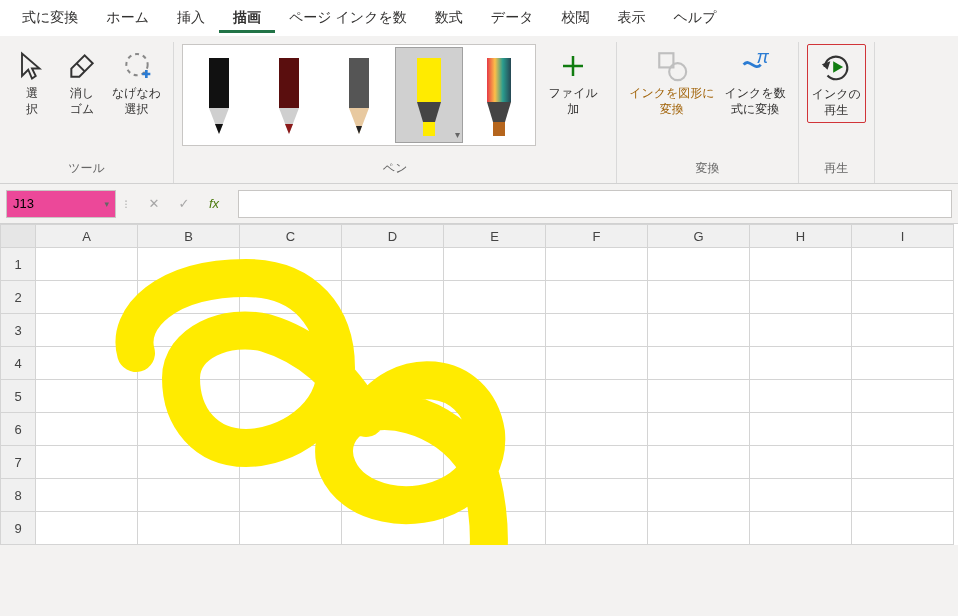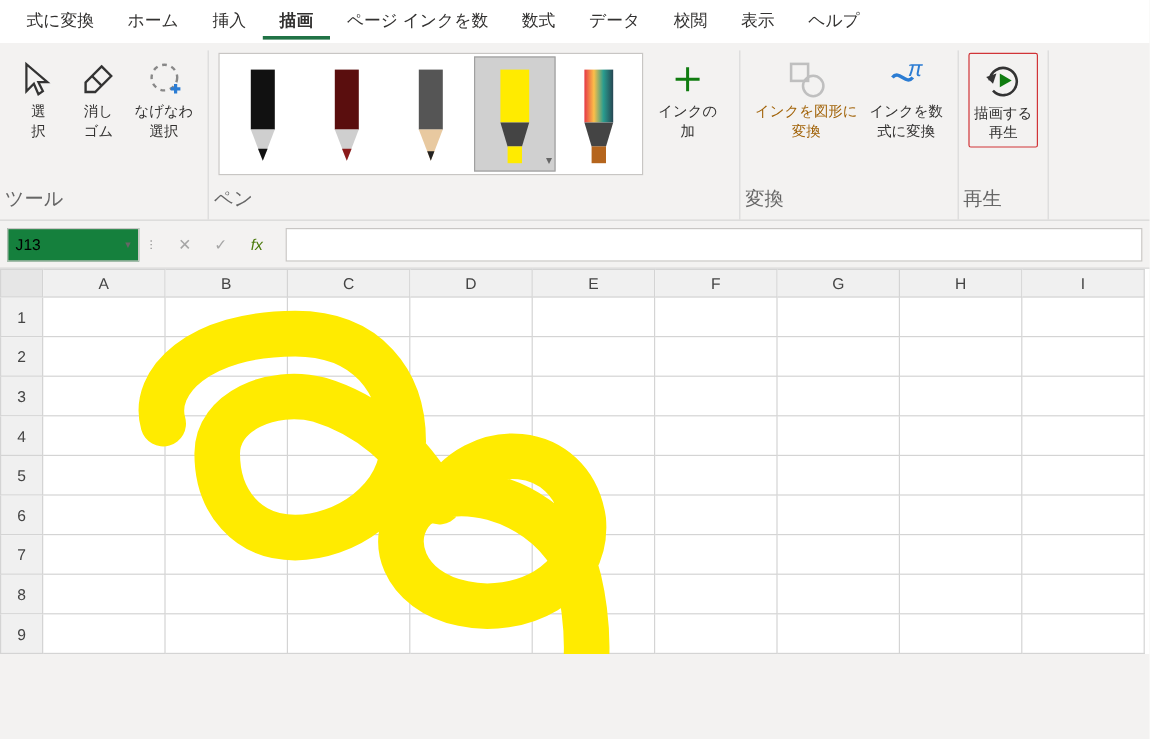--- a/index.html
+++ b/index.html
@@ -5,35 +5,35 @@
     * { box-sizing: border-box; margin: 0; padding: 0; }
     body { font-family: "Meiryo UI", "Yu Gothic UI", sans-serif; font-size: 13px; background: #f3f2f1; width: 958px; height: 616px; overflow: hidden; }
     
     .menubar { display: flex; align-items: center; height: 36px; padding: 0 8px; background: #ffffff; }
     .menu-item { padding: 6px 14px; cursor: pointer; font-size: 14px; color: #323130; }
     .menu-item.active { border-bottom: 3px solid #217346; padding-bottom: 3px; font-weight: 600; text-align: center; }
     
     .ribbon { display: flex; background: #f3f2f1; border-bottom: 1px solid #d1d1d1; height: 148px; padding-top: 6px; }
     .ribbon-group { display: flex; flex-direction: column; align-items: center; border-right: 1px solid #d9d9d9; padding: 0 4px; }
     .ribbon-group-content { display: flex; flex: 1; align-items: flex-start; gap: 2px; padding: 2px 4px 0 4px; }
-    .ribbon-group-label { font-size: 16px; color: #666; padding: 4px 0 6px 0; text-align: left; width: 100%; }
+    .ribbon-group-label { font-size: 12px; color: #666; padding: 4px 0 6px 0; text-align: center; width: 100%; }
     
     .ribbon-btn { display: flex; flex-direction: column; align-items: center; justify-content: flex-start; padding: 4px 4px; cursor: pointer; text-align: center; min-width: 48px; border-radius: 2px; }
     .ribbon-btn .icon { width: 36px; height: 36px; display: flex; align-items: center; justify-content: center; margin-bottom: 2px; }
     .ribbon-btn .label { font-size: 12px; line-height: 1.3; color: #323130; white-space: pre-line; }
     .ribbon-btn.disabled .label { color: #a16207; }
     .ribbon-btn.highlighted { border: 1px solid #d13438; }
     
     .pen-gallery { display: flex; border: 1px solid #c8c6c4; background: #fff; padding: 2px; gap: 2px; }
     .pen-item { width: 68px; height: 96px; display: flex; align-items: center; justify-content: center; cursor: pointer; position: relative; }
     .pen-item.selected { background: #d0d0d0; border: 1px solid #a0a0a0; }
     .pen-item .dropdown-chev { position: absolute; right: 2px; bottom: 2px; font-size: 10px; color: #666; }
     
     .formula-bar { display: flex; align-items: center; height: 40px; background: #f3f2f1; border-bottom: 1px solid #d1d1d1; padding: 6px; gap: 6px; }
-    .name-box { width: 110px; height: 28px; border: 1px solid #c8c6c4; background: #15803d; padding: 2px 6px; font-size: 13px; display: flex; align-items: center; justify-content: space-between; }
+    .name-box { width: 110px; height: 28px; border: 1px solid #c8c6c4; background: #ec4899; padding: 2px 6px; font-size: 13px; display: flex; align-items: center; justify-content: space-between; }
     .name-box::after { content: "▾"; font-size: 9px; color: #666; }
     .fb-btns { display: flex; gap: 2px; align-items: center; padding: 0 4px; }
     .fb-btn { width: 28px; height: 28px; display: flex; align-items: center; justify-content: center; color: #a6a6a6; cursor: pointer; }
     .fb-expand { width: 8px; display:flex; align-items:center; justify-content:center; color:#888; font-size:9px; }
     .formula-input { flex: 1; height: 28px; border: 1px solid #c8c6c4; background: #fff; padding: 2px 6px; }
     
     .sheet { position: relative; background: #fff; overflow: hidden; }
     .col-headers { display: flex; height: 24px; }
     .corner { width: 36px; border: 1px solid #d4d4d4; background: #e6e6e6; }
     .col-hdr { width: 102px; border: 1px solid #d4d4d4; border-left: none; background: #f0f0f0; display: flex; align-items: center; justify-content: center; font-size: 13px; color: #444; }
@@ -143,21 +143,21 @@
               <rect x="14" y="70" width="12" height="14" fill="#b5651d"></rect>
           </svg>
         </div>
       </div>
       <div class="ribbon-btn" style="min-width:70px;">
         <div class="icon">
           <svg width="30" height="30" viewBox="0 0 24 24">
               <path d="M12 4 L12 20 M4 12 L20 12" stroke="#107c10" stroke-width="2"></path>
             </svg>
         </div>
-        <div class="label">インクの
+        <div class="label">ファイル
 加</div>
       </div>
     </div>
     <div class="ribbon-group-label">ペン</div>
   </div>
 
   <div class="ribbon-group">
     <div class="ribbon-group-content">
       <div class="ribbon-btn disabled">
         <div class="icon">
@@ -186,21 +186,21 @@
   <div class="ribbon-group">
     <div class="ribbon-group-content">
       <div class="ribbon-btn highlighted">
         <div class="icon">
           <svg width="34" height="34" viewBox="0 0 24 24">
               <path d="M4 12 A8 8 0 1 1 6 18" fill="none" stroke="#333" stroke-width="1.5"></path>
               <polygon points="2,10 6,14 8,8" fill="#333"></polygon>
               <polygon points="10,8 10,16 17,12" fill="#107c10"></polygon>
             </svg>
         </div>
-        <div class="label">描画する
+        <div class="label">インクの
 再生</div>
       </div>
     </div>
     <div class="ribbon-group-label">再生</div>
   </div>
 
 </div>
 
 <div class="formula-bar">
   <div class="name-box">

